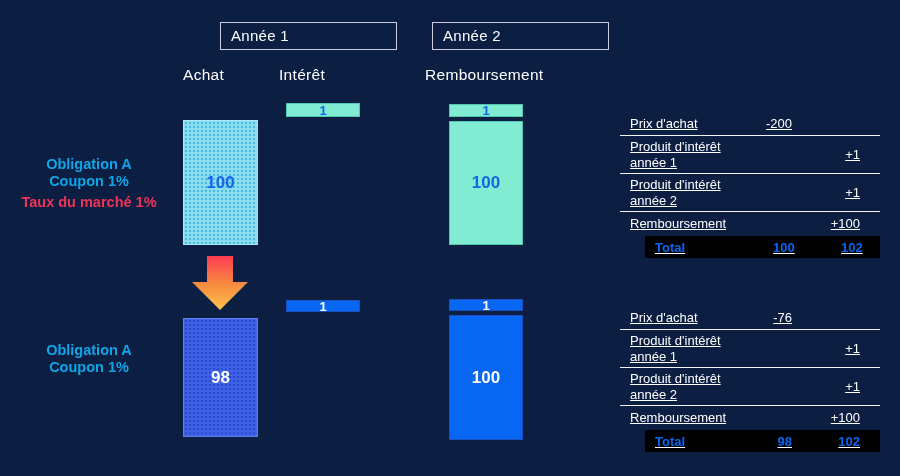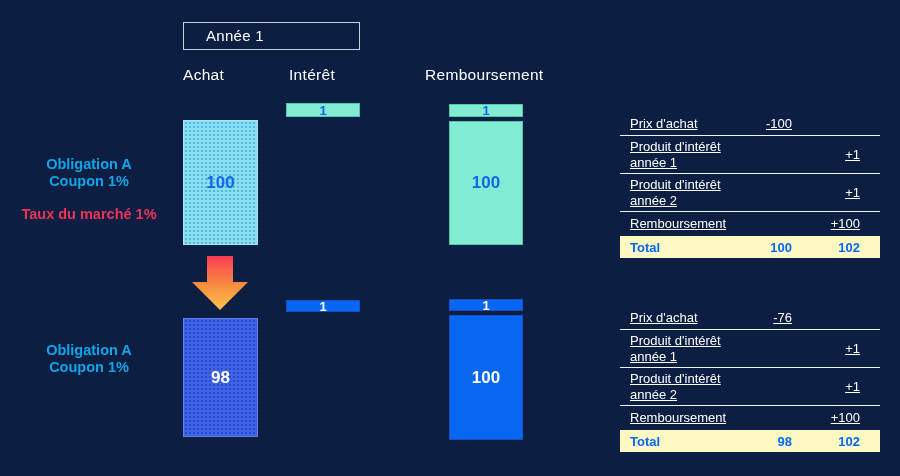--- a/index.html
+++ b/index.html
@@ -11,35 +11,36 @@
     overflow:hidden;
     color:#fff;
   }
   .stage { position:absolute; inset:0; width:900px; height:476px; }
 
   
   .hdr-box {
     position:absolute; top:22px; height:28px;
     border:1px solid #c9cfda;
     color:#fff; font-size:15px;
-    line-height:26px; padding-left:22px;
+    line-height:26px; padding-left:10px;
     letter-spacing:.3px;
+    margin-left:37px;
   }
   .hdr-year1 { left:183px; width:177px; }
   .hdr-year2 { left:395px; width:177px; }
   .hdr-overview { left:622px; width:258px; }
 
   
   .col-label {
     position:absolute; top:66px; height:20px;
     font-size:15.5px; color:#fff; text-align:left;
     letter-spacing:.3px;
   }
   .col-achat { left:183px; width:76px; }
-  .col-interet { left:289px; width:80px; }
+  .col-interet { left:279px; width:80px; }
   .col-remb { left:425px; width:140px; }
 
   
   .bond-label {
     position:absolute; left:8px; width:162px;
     text-align:center; font-weight:700; font-size:14.5px;
     line-height:17px; color:#0ea5e9;
   }
   .rate-label {
     position:absolute; left:0px; width:178px;
@@ -106,45 +107,48 @@
     align-items:center;
     padding:0 20px 0 10px;
     line-height:16px;
   }
   .t-row .v2, .t-row .v3 { text-align:right; }
   .r-single { height:24px; }
   .r-first { height:23px; }
   .r-double { height:38px; }
   .t-sep { border-bottom:1px solid rgba(255,255,255,.95); }
   .t-total {
-    background:#fef9c3; color:#0667f0;
+    background:#000000; color:#0667f0;
     font-weight:700; height:22px;
     display:grid; grid-template-columns:118px 1fr 68px;
-    align-items:center; padding:0 20px 0 10px;
+    align-items:center; padding:0 20px 0 10px;margin-left:25px;
   }
   .t-total .v2, .t-total .v3 { text-align:right; }
 </style>
 </head>
 <body>
 
 <div class="stage">
 
   <div class="hdr-box hdr-year1">
     <span>Année 1</span>
   </div>
+  <div class="hdr-box hdr-year2">
+    <span>Année 2</span>
+  </div>
 
   <div class="col-label col-achat">Achat</div>
   <div class="col-label col-interet">Intérêt</div>
   <div class="col-label col-remb">Remboursement</div>
 
   <div class="bond-label" style="top:156px;">
     <div>Obligation A</div>
     <div>Coupon 1%</div>
   </div>
-  <div class="rate-label rate-red" style="top:206px;">Taux du marché 1%</div>
+  <div class="rate-label rate-red" style="top:194px;">Taux du marché 1%</div>
 
   <div class="bar cyan-dots s1-achat">
     <span>100</span>
   </div>
   <div class="bar bar-sm teal s1-interet">
     <span>1</span>
   </div>
   <div class="bar bar-sm teal s1-remb1">
     <span>1</span>
   </div>
@@ -179,21 +183,21 @@
   <div class="bar bar-sm bright-blue s2-remb1">
     <span>1</span>
   </div>
   <div class="bar bright-blue s2-remb100">
     <span>100</span>
   </div>
 
   <div class="sum-table t1">
     <div class="t-row r-first t-sep">
       <span class="v1">Prix d'achat</span>
-      <span class="v2">-100</span>
+      <span class="v2">-200</span>
       <span class="v3"></span>
     </div>
     <div class="t-row r-double t-sep">
       <span class="v1">Produit d'intérêt année 1</span>
       <span class="v2"></span>
       <span class="v3">+1</span>
     </div>
     <div class="t-row r-double t-sep">
       <span class="v1">Produit d'intérêt année 2</span>
       <span class="v2"></span>

